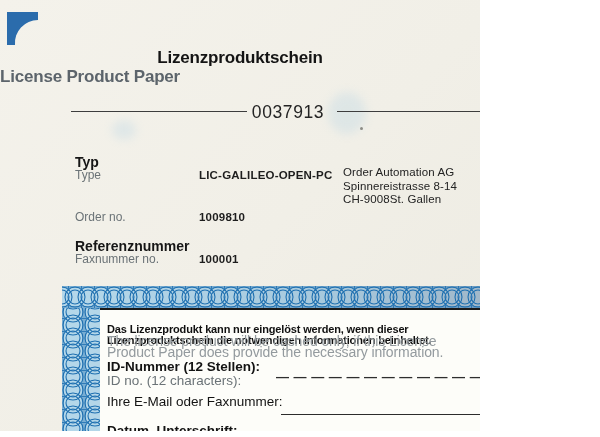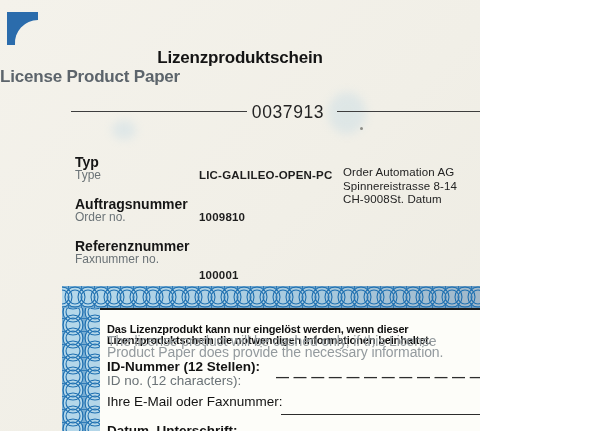--- a/index.html
+++ b/index.html
@@ -27,21 +27,21 @@
   .serial-line{position:absolute;top:111px;height:0;border-top:1.6px solid #3d3d3d;}
   .serial-line.l{left:71px;width:176px;}
   .serial-line.r{left:337px;width:186px;}
 
   
   .lbl-de{position:absolute;left:75px;font-size:14px;font-weight:700;color:#161616;line-height:13px;}
   .lbl-en{position:absolute;left:75px;font-size:12px;font-weight:400;color:#6b7377;line-height:13px;}
   .val{position:absolute;left:183px;font-size:11.5px;font-weight:700;color:#1d1d1d;letter-spacing:.2px;line-height:13px;padding-left:16px;}
   .f1-de{top:156px;} .f1-en{top:169px;} .f1-val{top:169px;}
   .f2-de{top:198px;} .f2-en{top:211px;} .f2-val{top:211px;}
-  .f3-de{top:240px;} .f3-en{top:253px;} .f3-val{top:253px;margin-top:16px;}
+  .f3-de{top:240px;} .f3-en{top:253px;} .f3-val{top:253px;}
   .address{position:absolute;left:343px;top:166px;font-size:11.5px;font-weight:500;
            color:#232323;line-height:13.5px;letter-spacing:.1px;}
 
   
   .cert{position:absolute;left:62px;top:286px;width:465px;height:145px;overflow:hidden;}
   .cert svg.border-art{position:absolute;left:0;top:0;}
   .panel{position:absolute;left:38px;top:22px;width:394px;height:123px;box-sizing:border-box;
          background:#fdfdf9;border-top:2px solid #1a1a1a;}
   .notice-de{position:absolute;left:7px;top:14px;width:378px;font-size:11px;font-weight:700;
              color:#101010;line-height:11px;letter-spacing:-.15px;}
@@ -91,24 +91,23 @@
     <div class="serial">0037913</div>
     <div class="serial-line r"></div>
 
     <div class="lbl-de f1-de">Typ</div>
     <div class="lbl-en f1-en">Type</div>
     <div class="val f1-val">LIC-GALILEO-OPEN-PC</div>
 
     <div class="address">
       <div>Order Automation AG</div>
       <div>Spinnereistrasse 8-14</div>
-      <div>CH-9008St. Datum</div>
+      <div>CH-9008St. Gallen</div>
     </div>
 
-    <div class="lbl-de f2-de">Auftragsnummer</div>
     <div class="lbl-en f2-en">Order no.</div>
     <div class="val f2-val">1009810</div>
 
     <div class="lbl-de f3-de">Referenznummer</div>
     <div class="lbl-en f3-en">Faxnummer no.</div>
     <div class="val f3-val">100001</div>
 
     <div class="cert">
       <svg class="border-art" width="465" height="145" viewBox="0 0 465 145">
         <defs>

